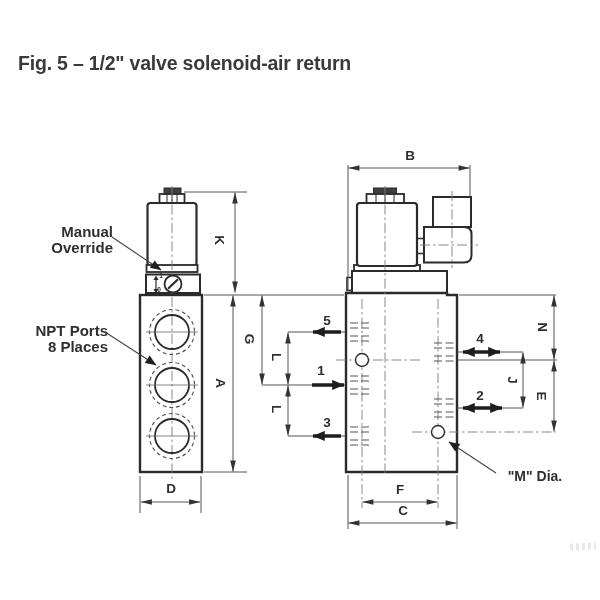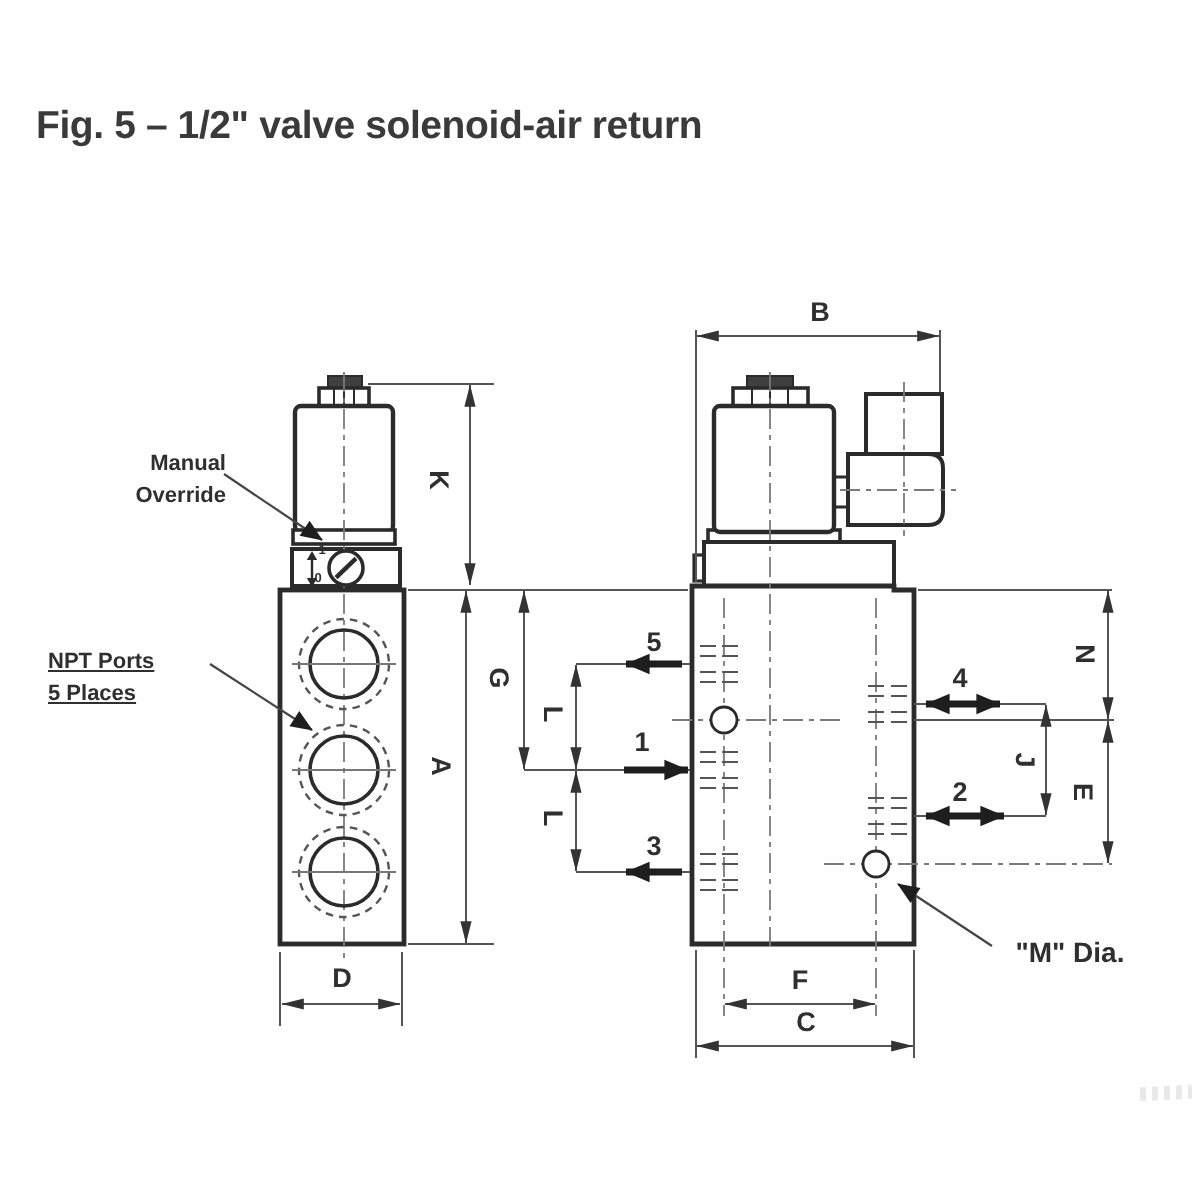--- a/index.html
+++ b/index.html
@@ -4,24 +4,24 @@
 <style>
   html,body{margin:0;padding:0;background:#fff;}
   .canvas{position:relative;width:600px;height:600px;background:#ffffff;overflow:hidden;
           font-family:"Liberation Sans", sans-serif;}
   .canvas svg{position:absolute;left:0;top:0;}
   .lbl{position:absolute;font-weight:bold;font-size:13.5px;color:#2f2f2f;
        transform:translate(-50%,-50%);white-space:nowrap;line-height:1;}
   .lbl.rot{transform:translate(-50%,-50%) rotate(90deg);}
   .title{position:absolute;left:18px;top:52px;font-weight:bold;font-size:19.5px;
          color:#3a3a3a;letter-spacing:-0.2px;white-space:nowrap;}
-  .callout{position:absolute;font-weight:bold;font-size:11px;color:#2f2f2f;line-height:16px;}
+  .callout{position:absolute;font-weight:bold;font-size:15px;color:#2f2f2f;line-height:16px;}
   .callout div{white-space:nowrap;}
   .co-manual{left:29px;top:224px;width:84px;text-align:right;}
-  .co-npt{left:24px;top:323px;width:84px;text-align:left;text-decoration:underline;}
+  .co-npt{left:24px;top:323px;width:84px;text-align:right;}
   .co-mdia{left:497px;top:467px;width:76px;text-align:center;font-size:14px;line-height:19px;}
   .tiny{position:absolute;font-weight:bold;font-size:6.5px;color:#2f2f2f;
         transform:translate(-50%,-50%);line-height:1;}
   .smudge{position:absolute;left:570px;top:543px;width:26px;height:7px;opacity:.55;
           transform:rotate(-3deg);
           background:repeating-linear-gradient(90deg,#d7d7d7 0 3px,#fff 3px 6px);}
 </style>
 </head>
 <body>
 
@@ -164,21 +164,21 @@
 
 <div class="title">Fig. 5 – 1/2" valve solenoid-air return</div>
 
 <div class="callout co-manual">
   <div>Manual</div>
   <div>Override</div>
 </div>
 
 <div class="callout co-npt">
   <div>NPT Ports</div>
-  <div>5 Places</div>
+  <div>8 Places</div>
 </div>
 
 <div class="callout co-mdia">
   <div>"M" Dia.</div>
 </div>
 
 <div class="lbl" style="left:410px;top:156px;">B</div>
 <div class="lbl rot" style="left:219px;top:240px;">K</div>
 <div class="lbl rot" style="left:220px;top:383px;">A</div>
 <div class="lbl rot" style="left:249px;top:339px;">G</div>

